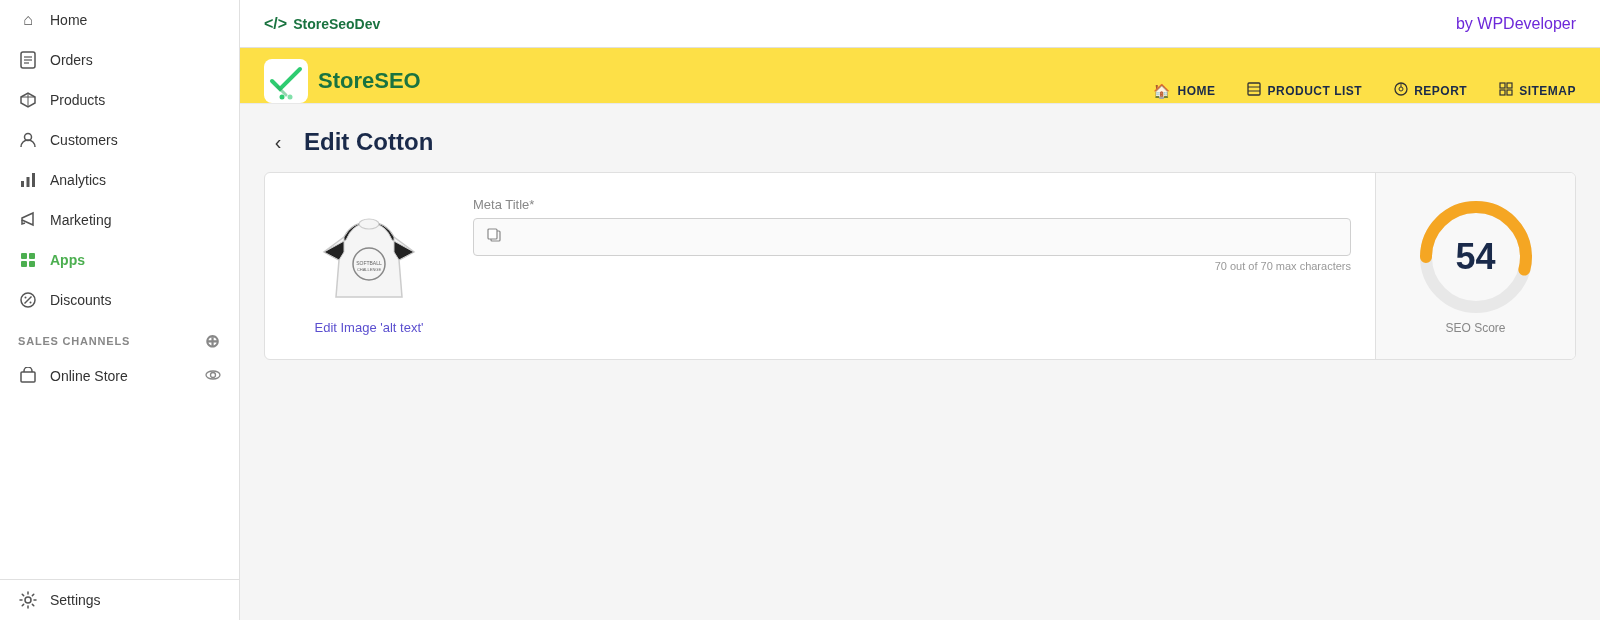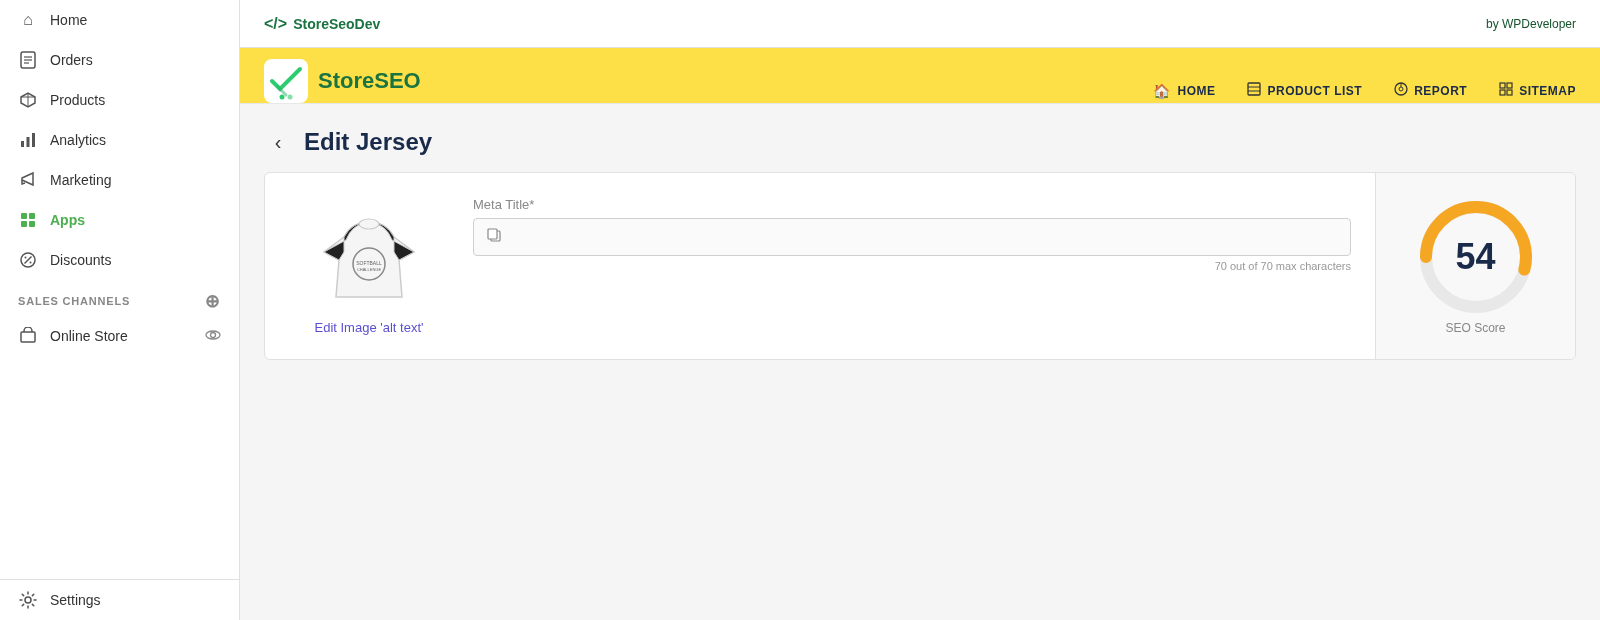--- a/index.html
+++ b/index.html
@@ -83,22 +83,22 @@
       color: #1a7340;
       font-size: 14px;
       font-weight: 600;
     }
     .topbar-brand .code-icon {
       color: #1a7340;
       font-size: 16px;
       font-weight: 700;
     }
     .topbar-right {
-      font-size: 12px;
-      color: #14532d;
+      font-size: 16px;
+      color: #6d28d9;
     }
 
     
     .plugin-header {
       background: #fde047;
       border-bottom: 1px solid #e8e8e8;
       padding: 0 24px;
       height: 56px;
       display: flex;
       align-items: flex-end;
@@ -302,20 +302,29 @@
   </div>
   <div class="sidebar-item">
     <span class="icon">
       <svg width="18" height="18" viewBox="0 0 18 18" fill="none">
           <path d="M2 6l7-4 7 4v6l-7 4-7-4V6z" stroke="#555" stroke-width="1.5"></path>
           <line x1="9" y1="2" x2="9" y2="16" stroke="#555" stroke-width="1"></line>
           <line x1="2" y1="6" x2="16" y2="6" stroke="#555" stroke-width="1"></line>
         </svg>
     </span>
     <span>Products</span>
+  </div>
+  <div class="sidebar-item">
+    <span class="icon">
+      <svg width="18" height="18" viewBox="0 0 18 18" fill="none">
+          <circle cx="9" cy="6" r="3.5" stroke="#555" stroke-width="1.5"></circle>
+          <path d="M2 16c0-3.866 3.134-7 7-7s7 3.134 7 7" stroke="#555" stroke-width="1.5"></path>
+        </svg>
+    </span>
+    <span>Customers</span>
   </div>
   <div class="sidebar-item">
     <span class="icon">
       <svg width="18" height="18" viewBox="0 0 18 18" fill="none">
           <rect x="2" y="10" width="3" height="6" fill="#555"></rect>
           <rect x="7.5" y="6" width="3" height="10" fill="#555"></rect>
           <rect x="13" y="2" width="3" height="14" fill="#555"></rect>
         </svg>
     </span>
     <span>Analytics</span>
@@ -446,21 +455,21 @@
             </svg>
         </span>
         <span>SITEMAP</span>
       </div>
     </div>
   </div>
 
   <div class="content">
     <div class="page-title-row">
       <div class="back-button">‹</div>
-      <h1 class="page-title">Edit Jersey</h1>
+      <h1 class="page-title">Edit Cotton</h1>
     </div>
 
     <div class="card-with-seo">
       <div class="card-left">
 
         <div class="product-image-area">
           <div class="product-image">
 
             <svg width="110" height="110" viewBox="0 0 110 110">
 

